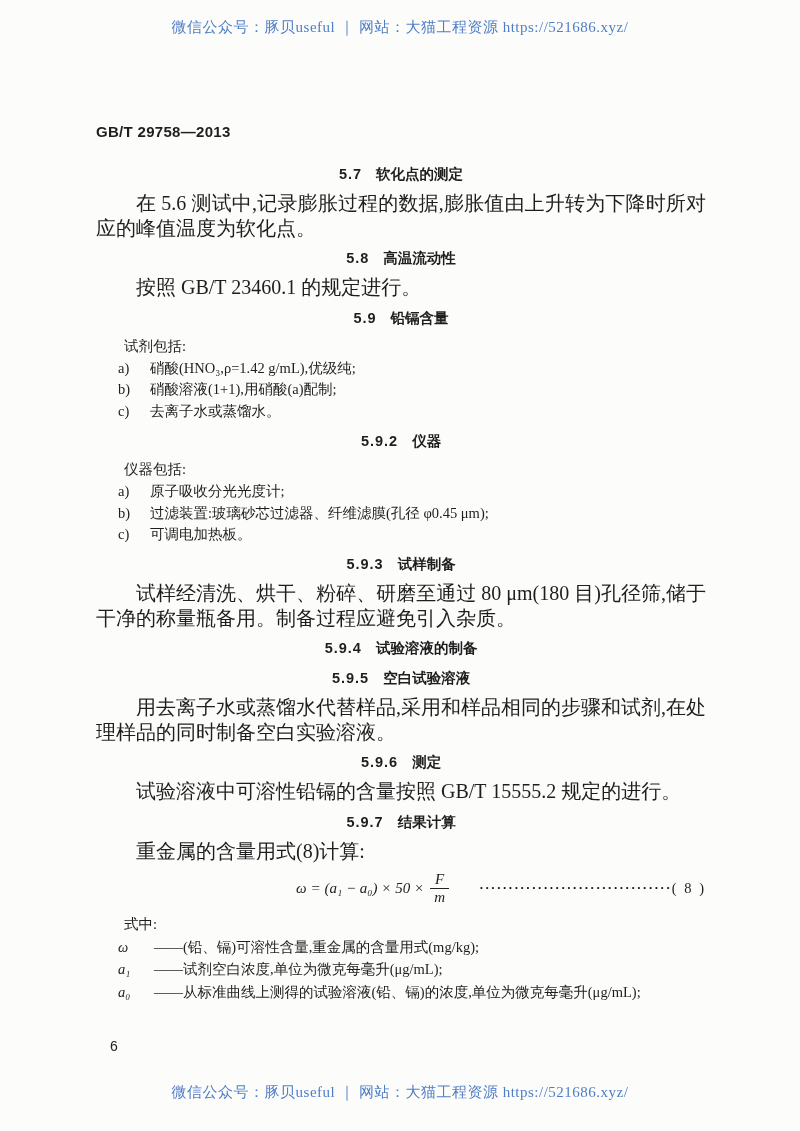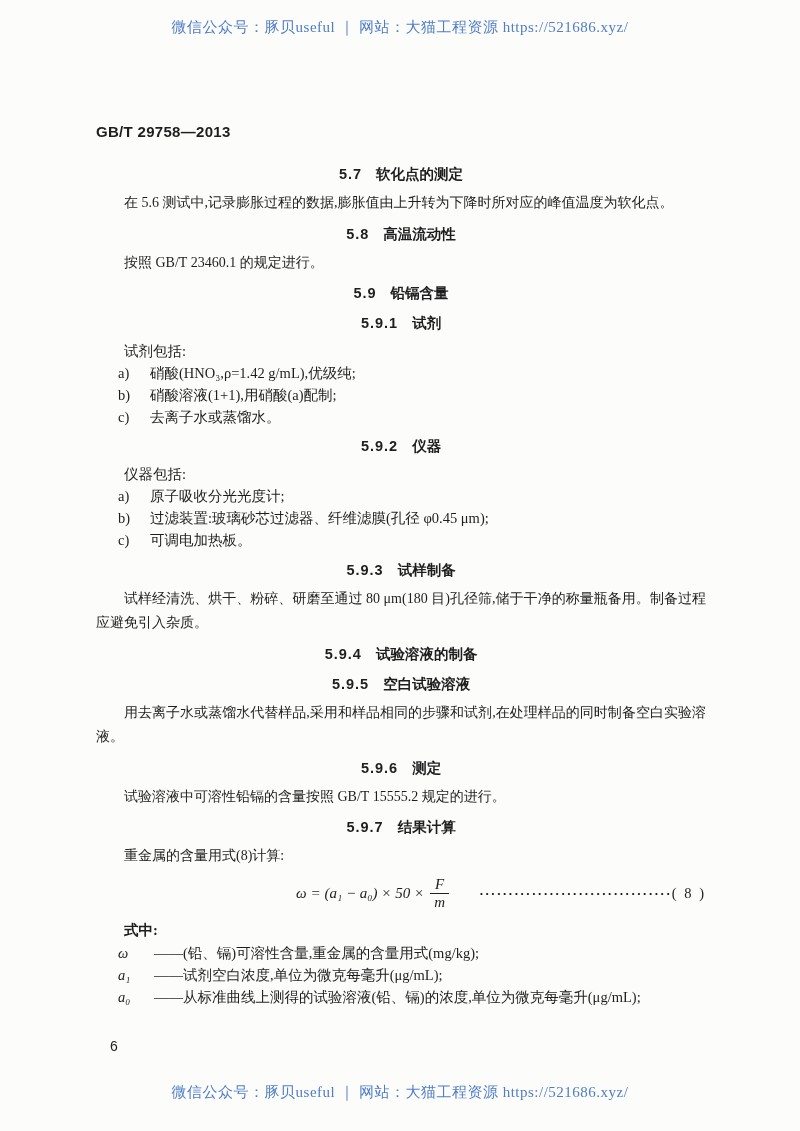--- a/index.html
+++ b/index.html
@@ -19,21 +19,21 @@
     font-family:"Liberation Sans", sans-serif;
     font-weight:bold;font-size:15px;margin-bottom:22px;letter-spacing:0.3px;
   }
   .sec-heading{
     font-family:"Liberation Sans", sans-serif;
     font-weight:bold;font-size:14.5px;line-height:24px;
     margin-top:6px;margin-bottom:5px;display:flex;justify-content:center;
   }
   .sec-heading .sec-id{margin-right:14px;letter-spacing:1px;}
   .para{
-    font-size:14px;line-height:24.5px;text-align:justify;
+    font-size:20px;line-height:24.5px;text-align:justify;
     text-indent:2em;margin:0 0 5px 0;font-family:Liberation Serif, serif;
   }
   .list-intro{font-size:14.5px;line-height:23px;margin-left:28px;}
   .abc-list{margin:0 0 4px 0;}
   .abc-item{display:flex;font-size:14.5px;line-height:21.8px;padding-left:22px;}
   .abc-item .abc-label{width:32px;flex:none;}
   .formula-row{display:flex;align-items:center;margin:5px 0 4px 0;height:40px;}
   .f-spacer{width:200px;flex:none;}
   .formula{
     font-style:italic;font-size:15px;display:flex;align-items:center;
@@ -41,21 +41,21 @@
   }
   .frac{display:inline-block;text-align:center;margin-left:6px;font-style:italic;}
   .frac .num{display:block;border-bottom:1.3px solid #222;line-height:17px;padding:0 5px;}
   .frac .den{display:block;line-height:17px;}
   .f-dots{
     flex:1;overflow:hidden;white-space:nowrap;text-align:right;
     font-weight:bold;letter-spacing:1.5px;font-size:13px;color:#111;
     padding:0 4px 0 30px;
   }
   .f-num{flex:none;font-size:14.5px;letter-spacing:2px;}
-  .where-label{font-size:14.5px;line-height:24px;margin-left:28px;font-weight:bold;}
+  .where-label{font-size:14.5px;line-height:24px;margin-left:28px;}
   .def-line{display:flex;font-size:14.5px;line-height:22.2px;padding-left:22px;}
   .def-sym{width:36px;flex:none;font-style:italic;font-family:"Liberation Serif", serif;}
   .def-dash{flex:none;}
   .page-number{
     position:absolute;left:110px;top:1038px;font-size:14px;
     font-family:"Liberation Sans", sans-serif;
   }
 </style>
 </head>
 <body>
@@ -78,24 +78,20 @@
       <span class="sec-id">5.8</span>
       <span>高温流动性</span>
     </div>
     <p class="para">按照 GB/T 23460.1 的规定进行。</p>
 
     <div class="sec-heading">
       <span class="sec-id">5.9</span>
       <span>铅镉含量</span>
     </div>
 
-    <div class="sec-heading">
-      <span class="sec-id">5.9.1</span>
-      <span>试剂</span>
-    </div>
     <div class="list-intro">试剂包括:</div>
     <div class="abc-list">
       <div class="abc-item">
         <span class="abc-label">a)</span>
         <span>硝酸(HNO₃,ρ=1.42 g/mL),优级纯;</span>
       </div>
       <div class="abc-item">
         <span class="abc-label">b)</span>
         <span>硝酸溶液(1+1),用硝酸(a)配制;</span>
       </div>

